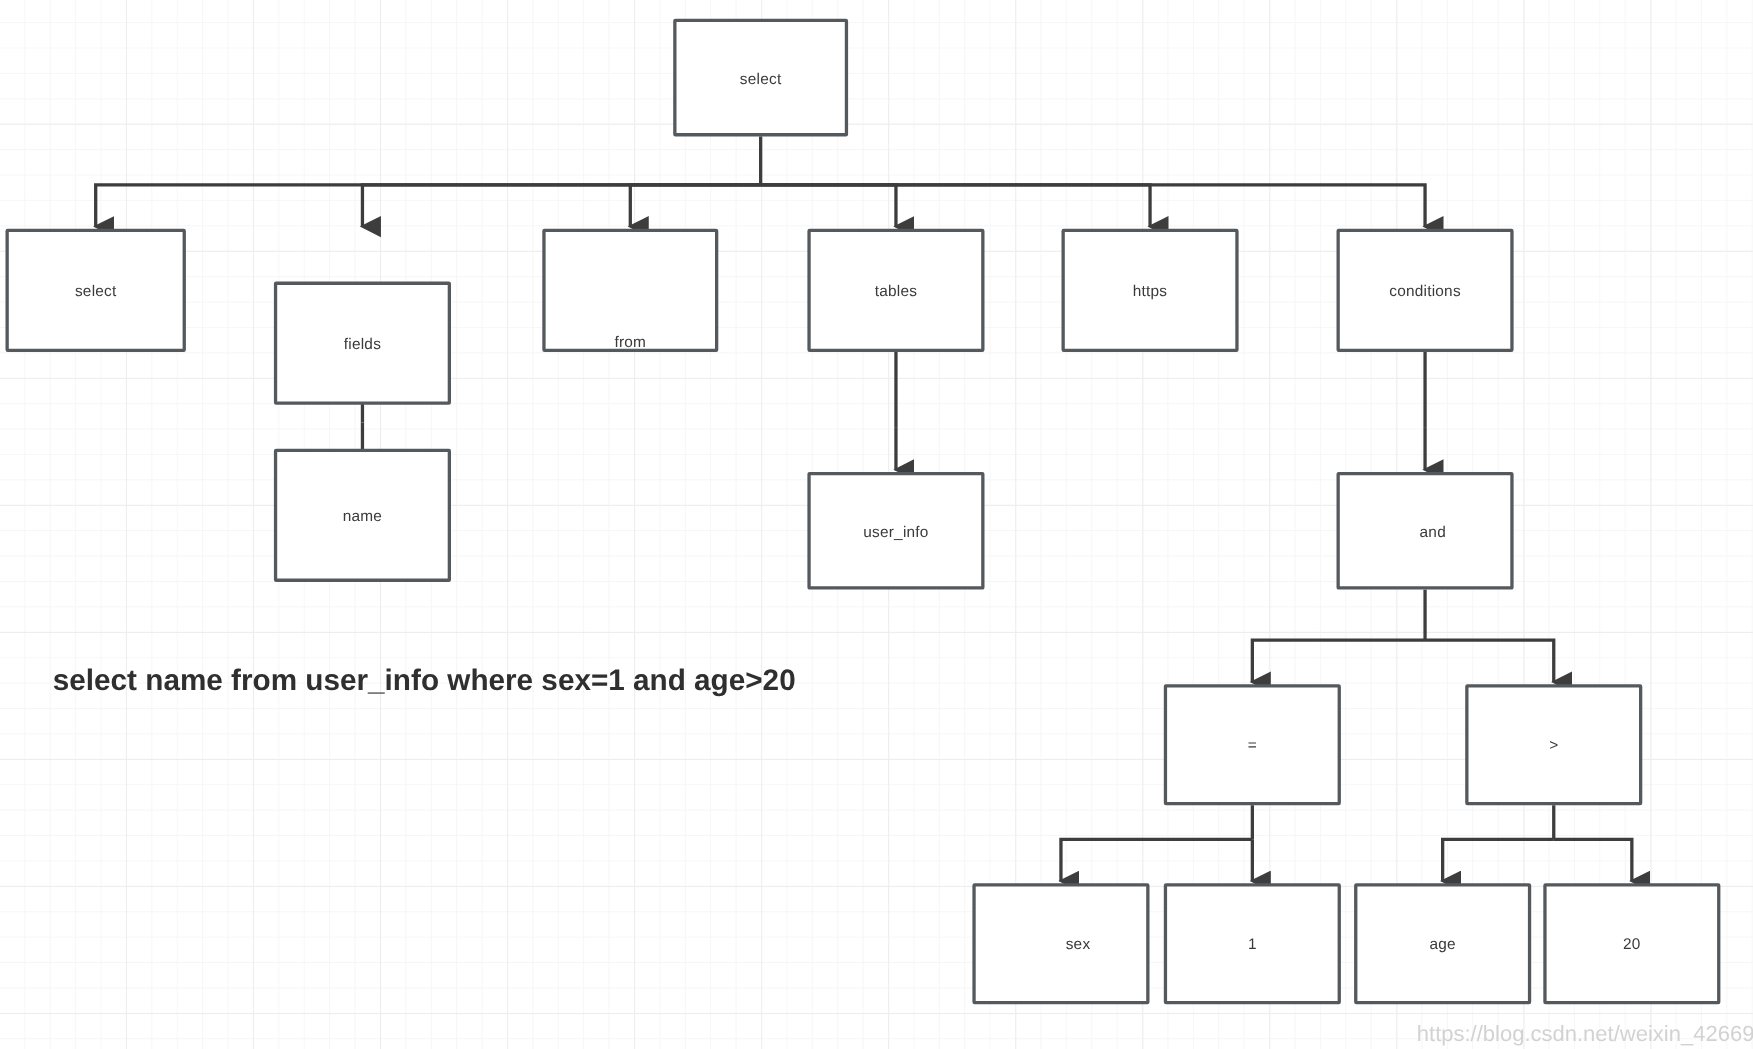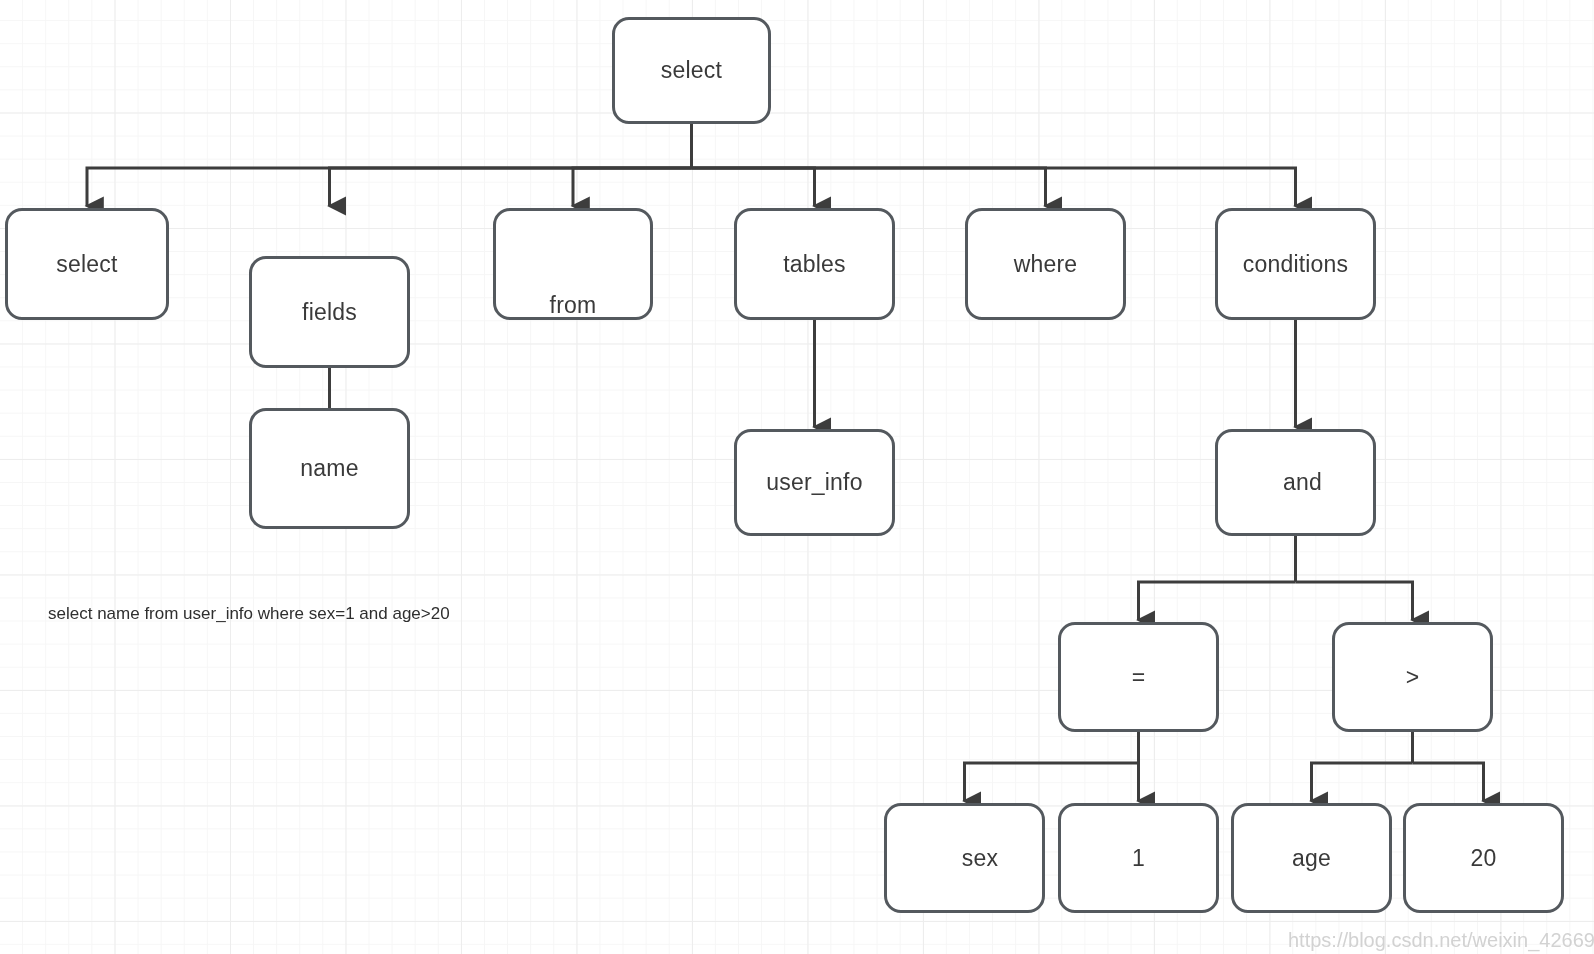--- a/index.html
+++ b/index.html
@@ -32,41 +32,42 @@
     left: 0; top: 0;
     width: 1594px;
     height: 954px;
     pointer-events: none;
   }
   .node {
     position: absolute;
     box-sizing: border-box;
     background: #ffffff;
     border: 3px solid #54595e;
-    border-radius: 17px;
+    border-radius: 2px;
     display: flex;
     align-items: center;
     justify-content: center;
     color: #3a3a3a;
-    font-size: 23px;
+    font-size: 14px;
     font-family: "Liberation Sans", sans-serif;
     letter-spacing: 0.2px;
     line-height: 1;
   }
   .node-label {
     user-select: none;
     white-space: nowrap;
   }
   .sql-caption {
     position: absolute;
     color: #2f2f2f;
-    font-size: 17px;
+    font-size: 27px;
     font-family: "Liberation Sans", sans-serif;
     white-space: nowrap;
     line-height: 1;
+    font-weight: bold;
   }
   .watermark {
     position: absolute;
     color: #d2d2d2;
     font-size: 20px;
     font-family: "Liberation Sans", sans-serif;
     white-space: nowrap;
     line-height: 1;
     user-select: none;
   }
@@ -118,21 +119,21 @@
       <div class="node" style="left: 249px; top: 208px; width: 161px; height: 112px; margin-top: 48px;">
         <span class="node-label">fields</span>
       </div>
       <div class="node" style="left: 493px; top: 208px; width: 160px; height: 112px; align-items: flex-end;">
         <span class="node-label">from</span>
       </div>
       <div class="node" style="left: 734px; top: 208px; width: 161px; height: 112px;">
         <span class="node-label">tables</span>
       </div>
       <div class="node" style="left: 965px; top: 208px; width: 161px; height: 112px;">
-        <span class="node-label">where</span>
+        <span class="node-label">https</span>
       </div>
       <div class="node" style="left: 1215px; top: 208px; width: 161px; height: 112px;">
         <span class="node-label">conditions</span>
       </div>
       <div class="node" style="left: 249px; top: 408px; width: 161px; height: 121px;">
         <span class="node-label">name</span>
       </div>
       <div class="node" style="left: 734px; top: 429px; width: 161px; height: 107px;">
         <span class="node-label">user_info</span>
       </div>

